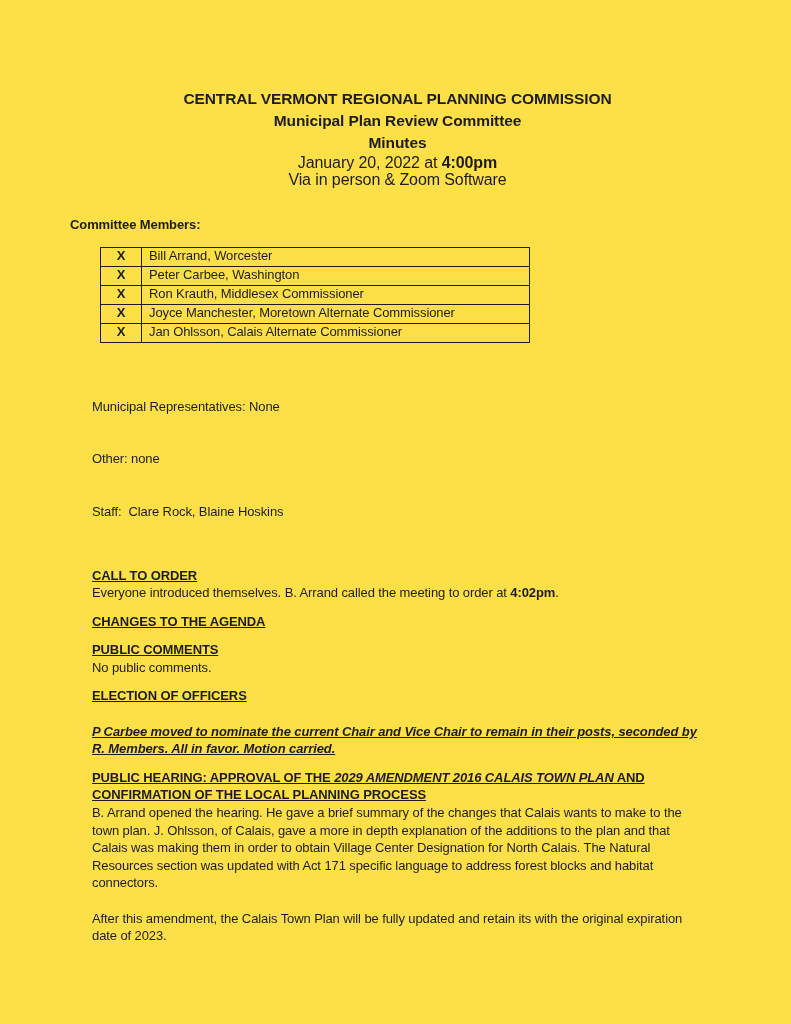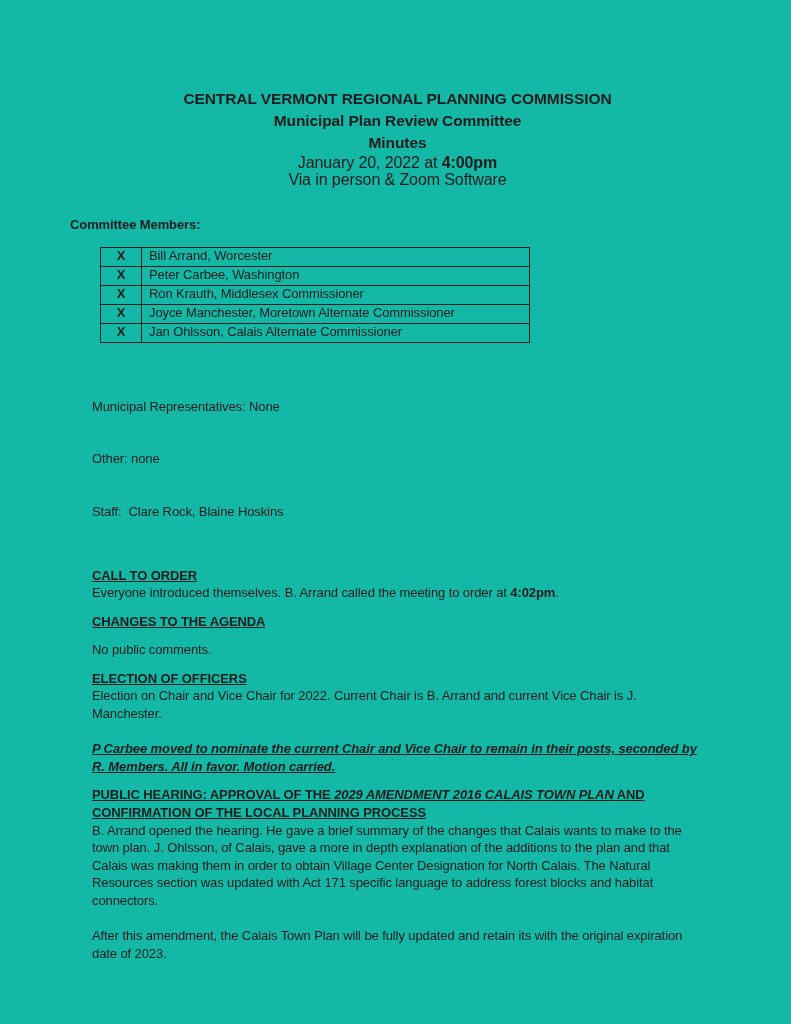--- a/index.html
+++ b/index.html
@@ -5,21 +5,21 @@
   html, body {
     margin: 0;
     padding: 0;
     background: #ffffff;
   }
   .page {
     position: relative;
     width: 791px;
     height: 1024px;
     box-sizing: border-box;
-    background: #14b8a6;
+    background: #fde047;
     color: #1c1c1c;
     font-family: "Liberation Sans", sans-serif;
     font-size: 13px;
     line-height: 1.35;
     padding: 88px 88px 0 92px;
     overflow: hidden;
     letter-spacing: -0.1px;
   }
   .header { text-align: center; }
   .header .title-line {
@@ -122,26 +122,26 @@
   <div class="section body-text">
     <div class="section-heading">CALL TO ORDER</div>
     <div><span>Everyone introduced themselves. B. Arrand called the meeting to order at </span><span class="bold">4:02pm</span><span>.</span></div>
   </div>
 
   <div class="section body-text">
     <div class="section-heading">CHANGES TO THE AGENDA</div>
   </div>
 
   <div class="section body-text">
+    <div class="section-heading">PUBLIC COMMENTS</div>
     <div>No public comments.</div>
   </div>
 
   <div class="section body-text">
     <div class="section-heading">ELECTION OF OFFICERS</div>
-    <div>Election on Chair and Vice Chair for 2022. Current Chair is B. Arrand and current Vice Chair is J. Manchester.</div>
     <div class="motion">P Carbee moved to nominate the current Chair and Vice Chair to remain in their posts, seconded by R. Members. All in favor. Motion carried.</div>
   </div>
 
   <div class="section body-text">
     <div class="section-heading"><span>PUBLIC HEARING: APPROVAL OF THE </span><span style="font-style: italic;">2029 AMENDMENT 2016 CALAIS TOWN PLAN</span><span> AND CONFIRMATION OF THE LOCAL PLANNING PROCESS</span></div>
     <div>B. Arrand opened the hearing. He gave a brief summary of the changes that Calais wants to make to the town plan. J. Ohlsson, of Calais, gave a more in depth explanation of the additions to the plan and that Calais was making them in order to obtain Village Center Designation for North Calais. The Natural Resources section was updated with Act 171 specific language to address forest blocks and habitat connectors.</div>
     <div class="para">After this amendment, the Calais Town Plan will be fully updated and retain its with the original expiration date of 2023.</div>
 
   </div>
 

